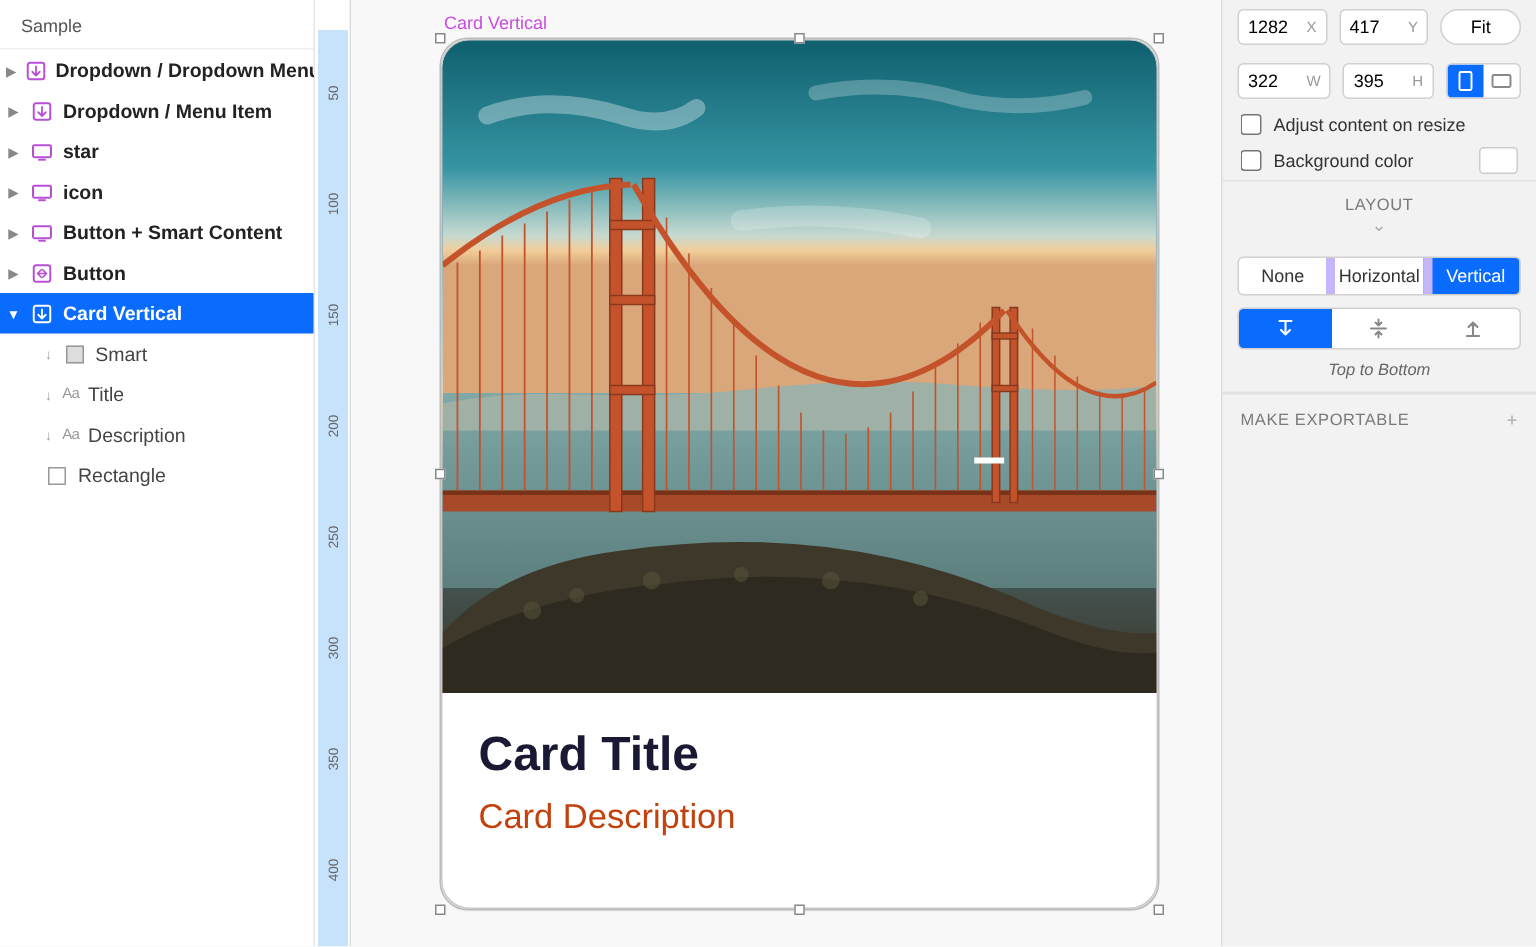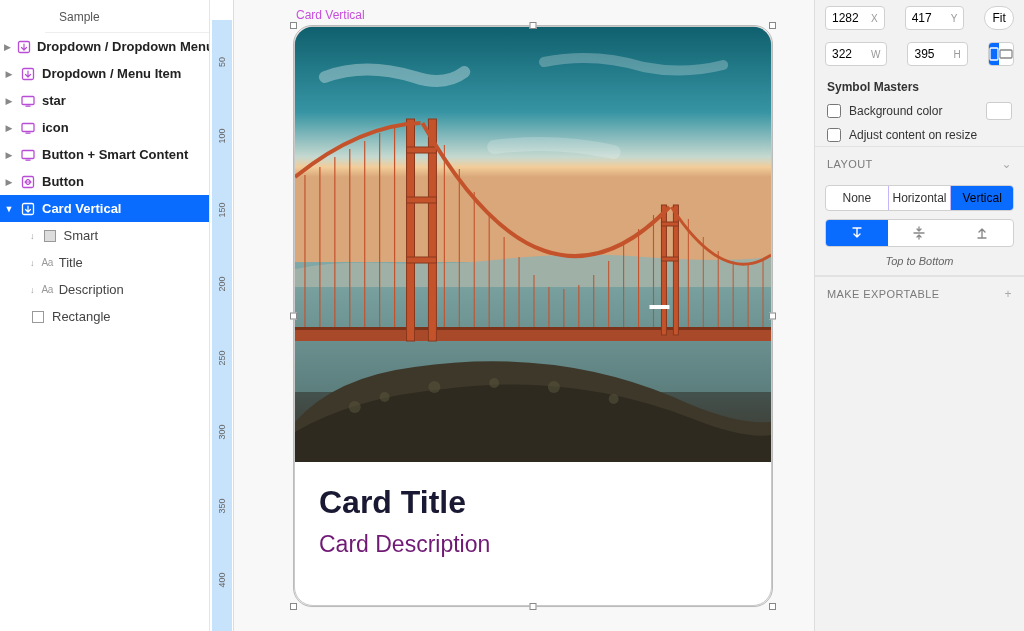--- a/index.html
+++ b/index.html
@@ -1,20 +1,20 @@
 <!DOCTYPE html>
 <html><head>
 <meta charset="utf-8">
 <style>
   * { box-sizing: border-box; margin: 0; padding: 0; font-family: -apple-system, "Helvetica Neue", Arial, sans-serif; }
   body { display: flex; width: 1024px; height: 631px; overflow: hidden; background: #f7f7f7; font-size: 13px; }
 
   
   .sidebar { width: 210px; background: #fff; border-right: 1px solid #e5e5e5; display: flex; flex-direction: column; }
-  .sidebar-title { padding: 10px 14px 8px 14px; font-size: 12px; color: #555; border-bottom: 1px solid #eee; margin-left: 45px; }
+  .sidebar-title { padding: 10px 14px 8px 14px; font-size: 12px; color: #555; border-bottom: 1px solid #eee; }
   .layer-list { flex: 1; overflow: auto; }
   .layer-row { display: flex; align-items: center; gap: 6px; height: 27px; padding: 0 8px 0 4px; cursor: default; }
   .layer-row.selected { background: #0a6bff; color: #fff; }
   .layer-row .disclosure { width: 10px; display:flex; align-items:center; justify-content:center; font-size:9px; color:#888;}
   .layer-row.selected .disclosure { color:#fff; }
   .layer-label { font-size: 13px; font-weight: 600; color: #222; white-space: nowrap; }
   .layer-row.selected .layer-label { color: #fff; }
   .layer-row.child { padding-left: 30px; font-weight: 400; }
   .layer-row.child .layer-label { font-weight: 400; color: #444; }
   .icon-slot { width: 16px; height: 16px; display:flex; align-items:center; justify-content:center; }
@@ -37,46 +37,46 @@
   .handle.tl{ left:-4px; top:-4px;} .handle.tr{ right:-4px; top:-4px;}
   .handle.bl{ left:-4px; bottom:-4px;} .handle.br{ right:-4px; bottom:-4px;}
   .handle.tm{ left:50%; top:-4px; transform:translateX(-50%);} 
   .handle.bm{ left:50%; bottom:-4px; transform:translateX(-50%);} 
   .handle.ml{ left:-4px; top:50%; transform:translateY(-50%);} 
   .handle.mr{ right:-4px; top:50%; transform:translateY(-50%);} 
 
   .card-image { width:100%; height:435px; border-radius:18px 18px 0 0; overflow:hidden; position:relative; background:linear-gradient(180deg,#0e5a68 0%,#2c8598 30%,#a0cdd1 50%,#f0c996 56%,#4a6b6e 70%,#3c3429 100%);}
   .card-body { padding:22px 24px 26px 24px; }
   .card-title { font-size:32px; font-weight:700; color:#1a1933; margin-bottom:10px; }
-  .card-desc { font-size:23px; color:#701a75; }
+  .card-desc { font-size:23px; color:#c2410c; }
 
   
   .bridge-svg{ position:absolute; inset:0; width:100%; height:100%; }
 
   
   .inspector { width: 210px; background:#f2f2f2; border-left:1px solid #ddd; display:flex; flex-direction:column; font-size:12px; color:#333; }
-  .insp-row { display:flex; gap:20px; padding:6px 10px; align-items:center; }
+  .insp-row { display:flex; gap:8px; padding:6px 10px; align-items:center; }
   .insp-field { display:flex; align-items:center; background:#fff; border:1px solid #d0d0d0; border-radius:4px; height:24px; padding:0 6px; }
   .insp-field input { border:none; outline:none; width:38px; font-size:12px; text-align:left; background:transparent; }
   .insp-field .suffix { font-size:10px; color:#999; margin-left:1px;}
   .fit-btn { flex:1; }
   .fit-btn button{ width:100%; height:24px; background:#fff; border:1px solid #d0d0d0; border-radius:12px; font-size:12px; cursor:pointer;}
   .toggle-group{ display:flex; border:1px solid #d0d0d0; border-radius:4px; overflow:hidden; background:#fff;}
   .toggle-btn{ width:26px; height:22px; display:flex; align-items:center; justify-content:center; font-size:11px;}
   .toggle-btn.active{ background:#0a6bff; color:#fff;}
   .section-title{ padding:8px 12px 4px 12px; font-size:12px; font-weight:600; color:#333;}
   .check-row{ display:flex; align-items:center; gap:8px; padding:4px 12px;}
   .check-row input[type=checkbox]{ width:14px; height:14px; }
   .swatch{ width:26px; height:18px; background:#fff; border:1px solid #ccc; border-radius:3px; margin-left:auto;}
   .collapsible{ display:flex; align-items:center; justify-content:space-between; padding:10px 12px; border-top:1px solid #e2e2e2; font-size:11px; color:#7a7a7a; letter-spacing:0.4px; cursor:pointer;}
   .collapsible .chev{ font-size:12px; color:#aaa;}
   .seg3 { display:flex; border:1px solid #d0d0d0; border-radius:4px; overflow:hidden; background:#fff; margin:4px 10px; }
   .seg3 .seg { flex:1; height:24px; display:flex; align-items:center; justify-content:center; font-size:12px; cursor:pointer; }
-  .seg3 .seg + .seg { border-left:1px solid #c4b5fd;}
-  .seg3 .seg.active{ background:#0a6bff; color:#000000;}
+  .seg3 .seg + .seg { border-left:6px solid #c4b5fd;}
+  .seg3 .seg.active{ background:#0a6bff; color:#ffffff;}
   .dir-row{ display:flex; gap:0; margin:4px 10px; border:1px solid #d0d0d0; border-radius:4px; overflow:hidden; background:#fff;}
   .dir-row .dir{ flex:1; height:26px; display:flex; align-items:center; justify-content:center; cursor:pointer;}
   .dir-row .dir.active{ background:#0a6bff; }
   .dir svg{ display:block;}
   .caption{ text-align:center; font-size:11px; color:#666; padding:4px 0 8px 0; border-bottom:1px solid #e2e2e2;font-style:italic;}
 </style>
 </head>
 <body>
 
 <div class="sidebar">
@@ -346,32 +346,31 @@
           </svg>
       </div>
       <div class="toggle-btn">
         <svg width="14" height="10">
             <rect x="1" y="1" width="12" height="8" rx="1" fill="none" stroke="#888" stroke-width="1.3"></rect>
           </svg>
       </div>
     </div>
   </div>
 
-  <div class="section-title">Symbol Masters</div>
+  <label class="check-row">
+    <input type="checkbox" style="">
+      <span>Adjust content on resize</span>
+  </label>
   <label class="check-row">
     <input type="checkbox" style="">
       <span>Background color</span>
     <span class="swatch"></span>
   </label>
-  <label class="check-row">
-    <input type="checkbox" style="">
-      <span>Adjust content on resize</span>
-  </label>
-
-  <div class="collapsible" style="border-top:1px solid #e2e2e2;">
+
+  <div class="collapsible" style="border-top:1px solid #e2e2e2;flex-direction:column;">
     <span>LAYOUT</span>
     <span class="chev">⌄</span>
   </div>
   <div class="seg3">
     <div class="seg">None</div>
     <div class="seg">Horizontal</div>
     <div class="seg active">Vertical</div>
   </div>
   <div class="dir-row">
     <div class="dir active">

